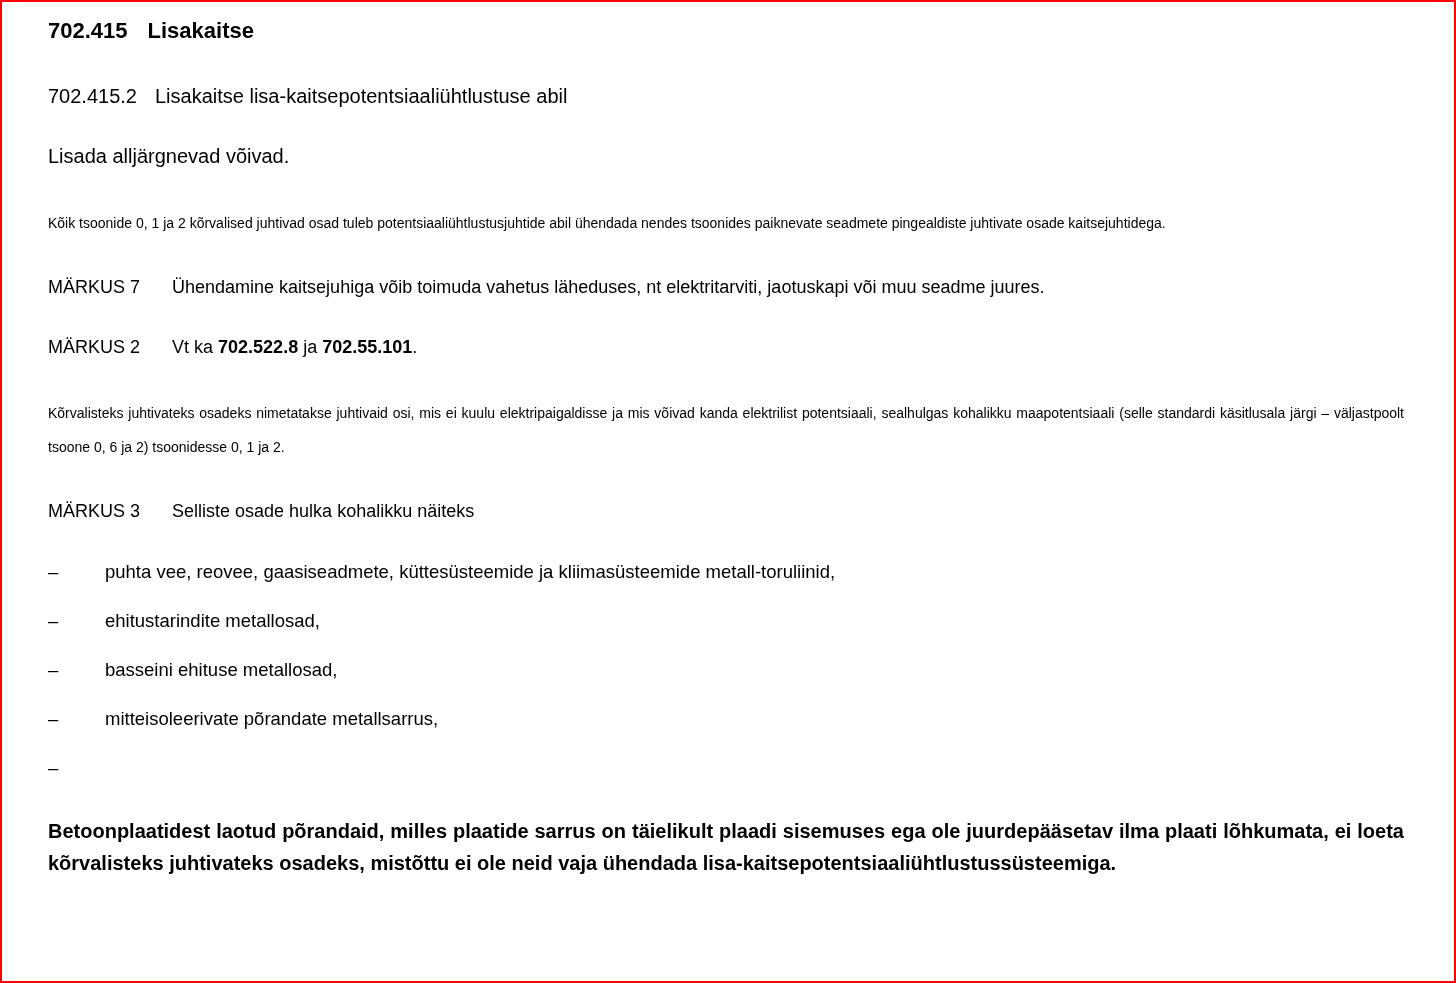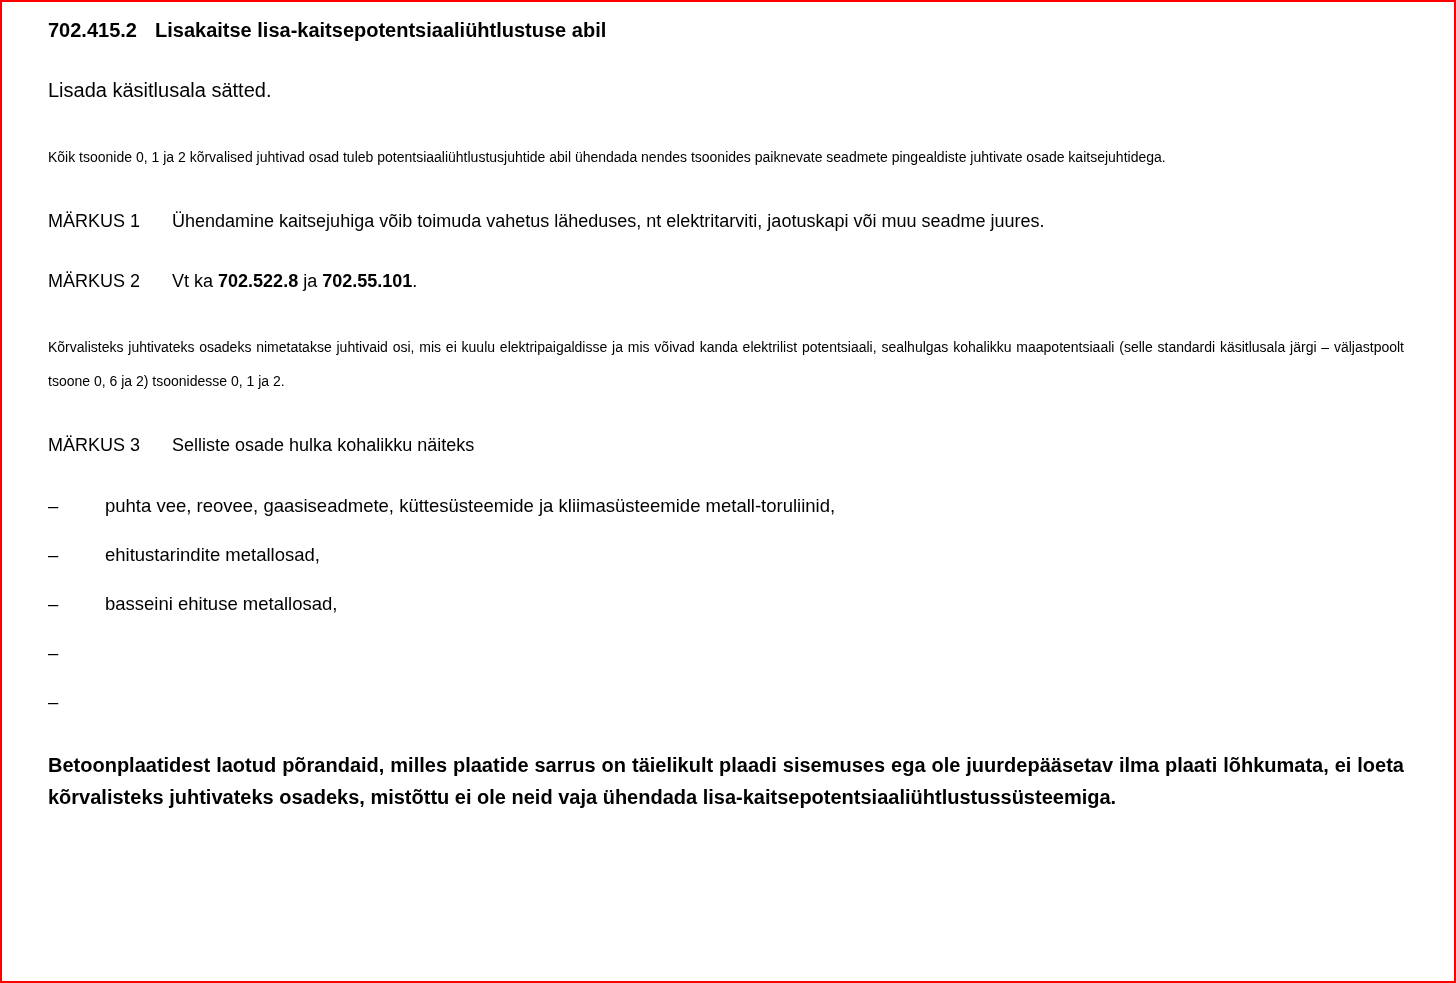--- a/index.html
+++ b/index.html
@@ -20,21 +20,21 @@
   }
   .h1 {
     font-size: 22px;
     font-weight: bold;
     line-height: 26px;
     margin: 0 0 40px 0;
   }
   .h1 .num { margin-right: 20px; }
   .h2 {
     font-size: 20px;
-    font-weight: bold;
+    font-weight: normal;
     line-height: 24px;
     margin: 0 0 36px 0;
   }
   .h2 .num { margin-right: 18px; }
   p.intro {
     font-size: 20px;
     line-height: 24px;
     margin: 0 0 38px 0;
   }
   p.body {
@@ -74,28 +74,29 @@
     margin: 0;
     text-align: justify;
     font-weight: bold;
   }
 </style>
 </head>
 <body>
 
 <div class="page" style="border-color: rgb(255, 0, 0); background: rgb(255, 255, 255); color: rgb(0, 0, 0);">
 
+  <h1 class="h1"><span class="num">702.415</span><span>Lisakaitse</span></h1>
 
   <h2 class="h2"><span class="num">702.415.2</span><span>Lisakaitse lisa-kaitsepotentsiaaliühtlustuse abil</span></h2>
 
-  <p class="intro">Lisada käsitlusala sätted.</p>
+  <p class="intro">Lisada alljärgnevad võivad.</p>
 
   <p class="body">Kõik tsoonide 0, 1 ja 2 kõrvalised juhtivad osad tuleb potentsiaaliühtlustusjuhtide abil ühendada nendes tsoonides paiknevate seadmete pingealdiste juhtivate osade kaitsejuhtidega.</p>
 
-  <p class="note"><span class="note-label">MÄRKUS 1</span><span>Ühendamine kaitsejuhiga võib toimuda vahetus läheduses, nt elektritarviti, jaotuskapi või muu seadme juures.</span></p>
+  <p class="note"><span class="note-label">MÄRKUS 7</span><span>Ühendamine kaitsejuhiga võib toimuda vahetus läheduses, nt elektritarviti, jaotuskapi või muu seadme juures.</span></p>
 
   <p class="note"><span class="note-label">MÄRKUS 2</span><span><span>Vt ka </span><b>702.522.8</b><span> ja </span><b>702.55.101</b><span>.</span></span></p>
 
   <p class="body">Kõrvalisteks juhtivateks osadeks nimetatakse juhtivaid osi, mis ei kuulu elektripaigaldisse ja mis võivad kanda elektrilist potentsiaali, sealhulgas kohalikku maapotentsiaali (selle standardi käsitlusala järgi – väljastpoolt tsoone 0, 6 ja 2) tsoonidesse 0, 1 ja 2.</p>
 
   <p class="note"><span class="note-label">MÄRKUS 3</span><span>Selliste osade hulka kohalikku näiteks</span></p>
 
   <ul class="examples">
     <li>
         <span class="marker">–</span>
@@ -104,20 +105,21 @@
     <li>
         <span class="marker">–</span>
         <span>ehitustarindite metallosad,</span>
       </li>
     <li>
         <span class="marker">–</span>
         <span>basseini ehituse metallosad,</span>
       </li>
     <li>
         <span class="marker">–</span>
+        <span>mitteisoleerivate põrandate metallsarrus,</span>
       </li>
     <li>
         <span class="marker">–</span>
       </li>
   </ul>
 
   <p class="last">Betoonplaatidest laotud põrandaid, milles plaatide sarrus on täielikult plaadi sisemuses ega ole juurdepääsetav ilma plaati lõhkumata, ei loeta kõrvalisteks juhtivateks osadeks, mistõttu ei ole neid vaja ühendada lisa-kaitsepotentsiaaliühtlustussüsteemiga.</p>
 
 </div>
 

